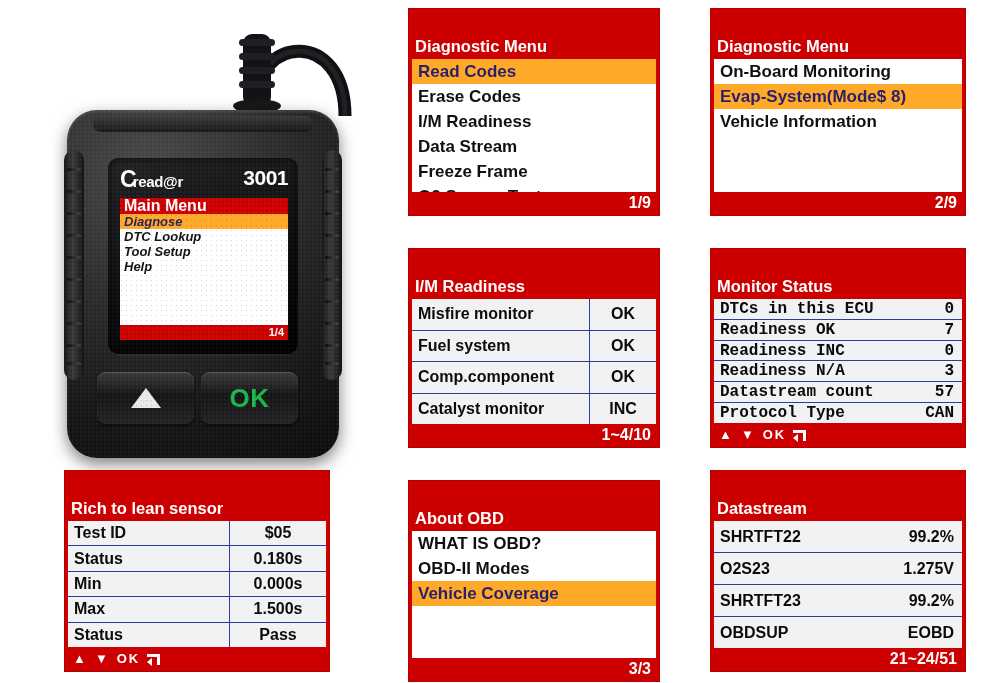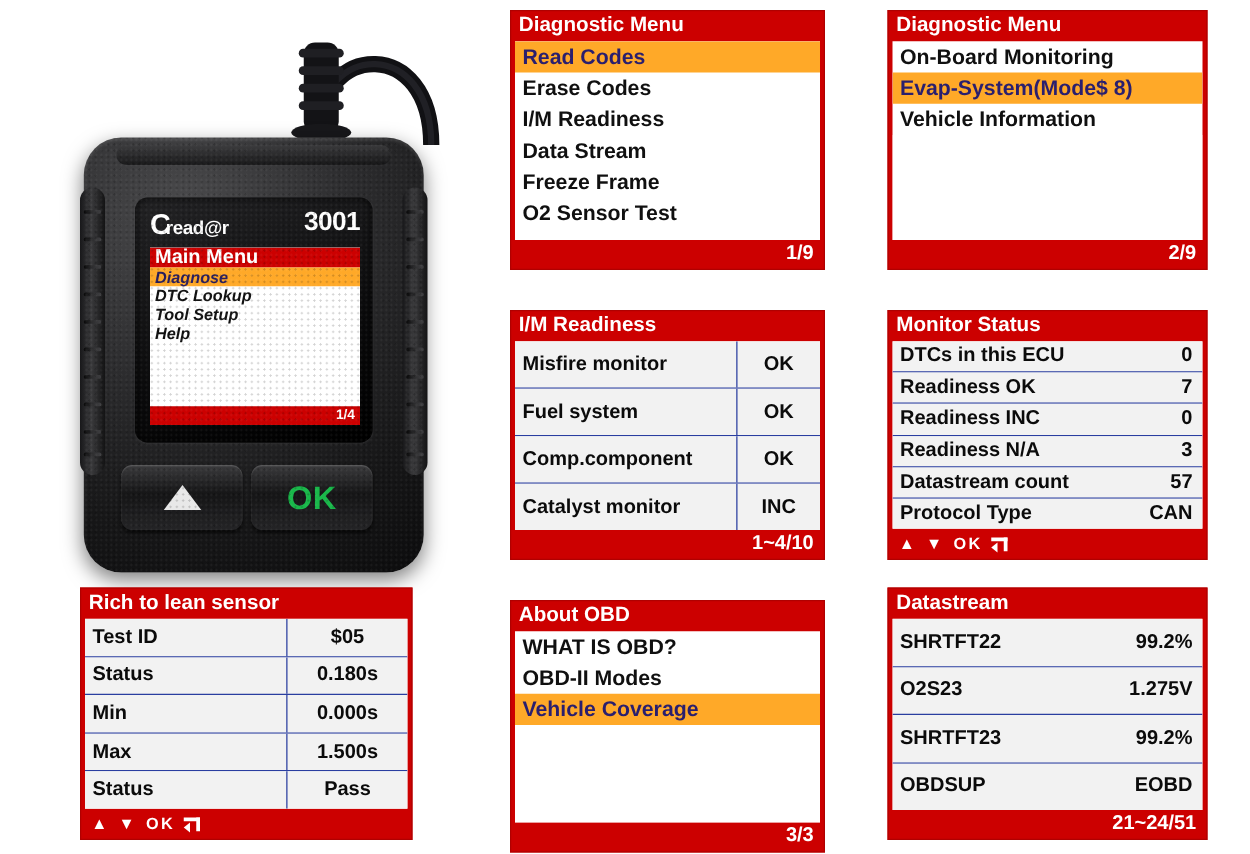--- a/index.html
+++ b/index.html
@@ -65,38 +65,38 @@
     display:flex;align-items:center;justify-content:center;}
   .dbtn.up{left:0;}
   .dbtn.ok{left:104px;}
   .tri{width:0;height:0;border-left:15px solid transparent;border-right:15px solid transparent;
     border-bottom:20px solid #e8e8e8;}
   .oktxt{color:#19b84a;font-size:26px;font-weight:700;letter-spacing:.5px;}
 
   
   .panel{position:absolute;background:#cc0000;border:1px solid #b00000;
     display:flex;flex-direction:column;box-sizing:border-box;}
-  .p-hdr{color:#ffffff;font-size:16.5px;font-weight:700;line-height:21px;padding:1px 6px 2px 6px;}
+  .p-hdr{color:#ffffff;font-size:16.5px;font-weight:700;line-height:21px;padding:1px 6px 2px 6px;margin-top:26px;}
   .p-body{flex:1;background:#ffffff;margin:0 3px;display:flex;flex-direction:column;overflow:hidden;}
   .p-ftr{color:#ffffff;font-size:16px;font-weight:700;line-height:22px;padding:0 8px 1px 8px;text-align:right;}
   .p-ftr.left{text-align:left;letter-spacing:2px;font-size:14px;}
 
   
   .menu-item{font-size:17px;font-weight:700;color:#101010;line-height:25px;padding:0 6px;white-space:nowrap;}
   .menu-item.sel{background:#ffa928;color:#2a1f6e;}
 
   
   .trow{display:flex;align-items:center;border-bottom:1.6px solid #2a3ea0;background:#f2f2f2;flex:1;}
   .trow:last-child{border-bottom:none;}
   .tlbl{flex:1;font-size:16px;font-weight:700;color:#0b0b0b;padding-left:6px;white-space:nowrap;}
   .tval{width:66px;text-align:center;font-size:16px;font-weight:700;color:#0b0b0b;
     border-left:1.6px solid #2a3ea0;align-self:stretch;display:flex;align-items:center;justify-content:center;}
   
   .trow.nodiv .tval{border-left:none;width:auto;min-width:40px;padding-right:8px;justify-content:flex-end;}
-  .trow.tight{border-bottom-width:1.4px;}
+  .trow.tight{border-bottom-width:1.4px;font-family:Liberation Mono, monospace;}
 
   .glyphs{display:inline-flex;align-items:center;gap:7px;}
   .glyphs .g{font-size:13px;line-height:22px;}
   .ret{display:inline-block;width:13px;height:11px;position:relative;vertical-align:-1px;}
   .ret::before{content:"";position:absolute;right:0;top:0;width:13px;height:3px;background:#fff;}
   .ret::after{content:"";position:absolute;right:0;top:0;width:3px;height:11px;background:#fff;}
   .ret i{position:absolute;left:0;top:4px;width:0;height:0;
     border-top:4px solid transparent;border-bottom:4px solid transparent;border-right:5px solid #fff;}
 </style>
 </head>

